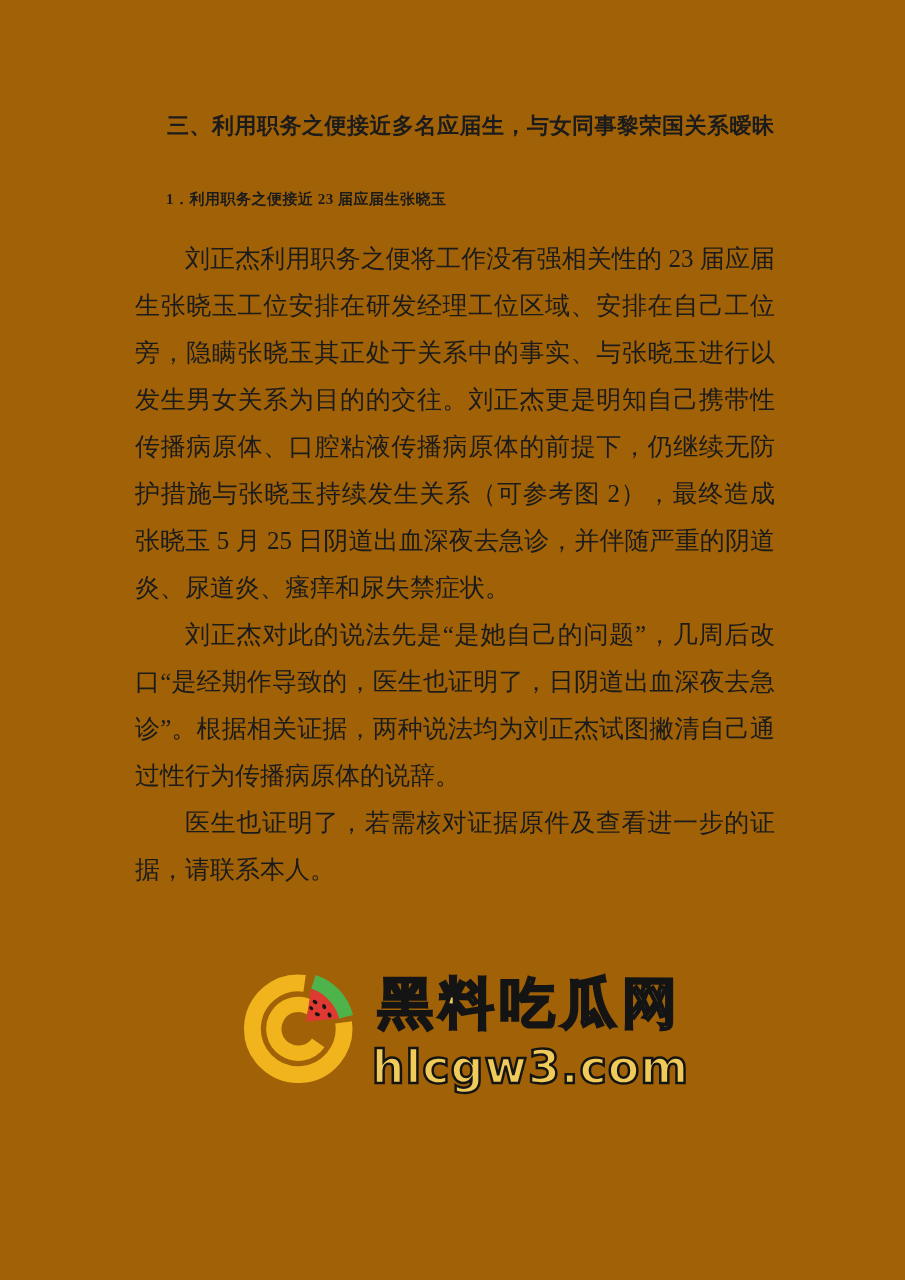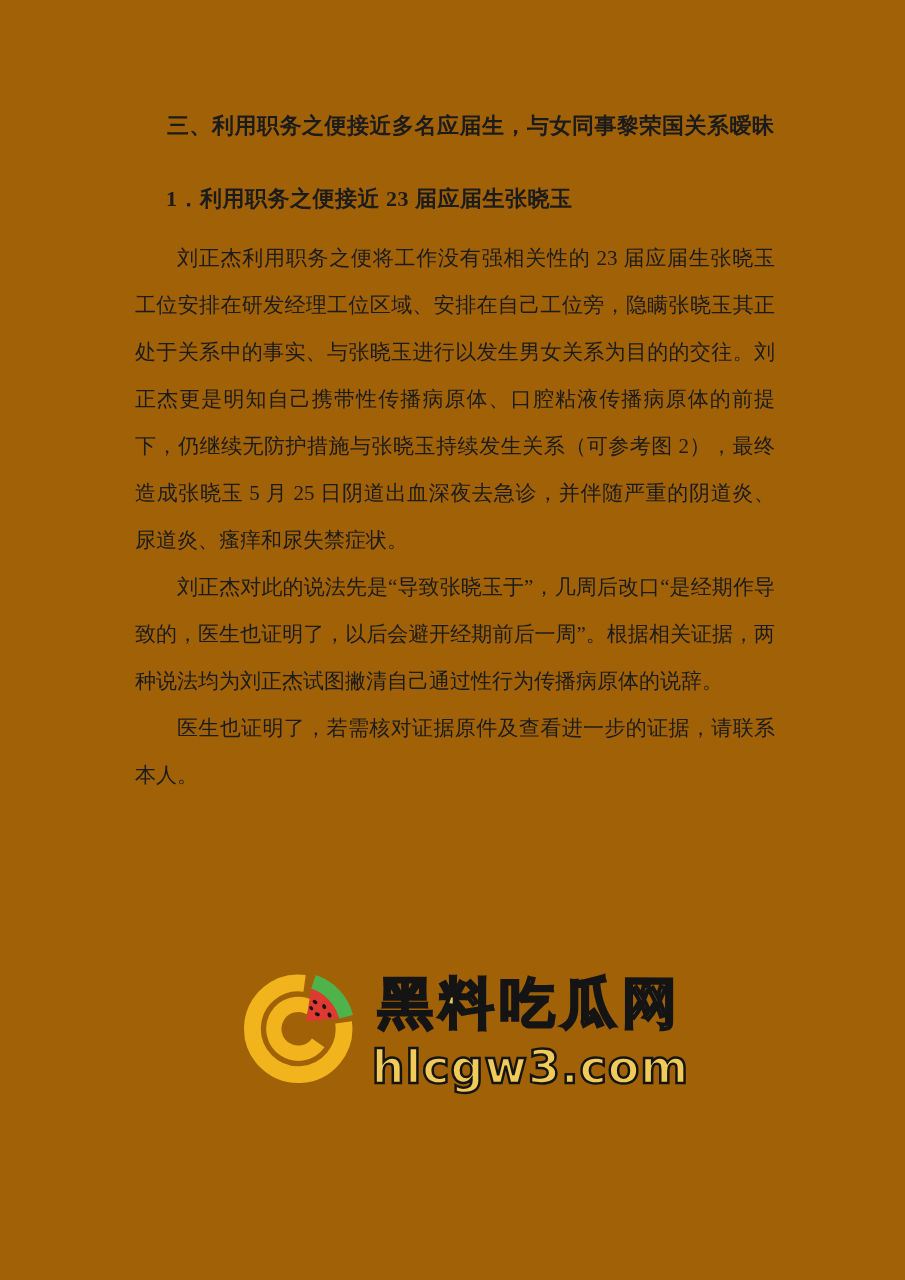--- a/index.html
+++ b/index.html
@@ -25,32 +25,32 @@
     line-height: 30px;
     font-weight: bold;
     letter-spacing: 0.5px;
     white-space: nowrap;
   }
   .subsection-heading {
     position: absolute;
     top: 184px;
     left: 135px;
     padding-left: 31px;
-    font-size: 22px;
+    font-size: 15px;
     line-height: 30px;
     font-weight: bold;
     letter-spacing: 0.5px;
     white-space: nowrap;
   }
   .body-text {
     position: absolute;
     top: 235px;
     left: 135px;
     width: 640px;
-    font-size: 21px;
+    font-size: 25px;
     line-height: 47px;
     text-align: justify;
     text-justify: inter-ideograph;
   }
   .body-text p {
     margin: 0;
     text-indent: 2em;
   }
   .watermark {
     position: absolute;
@@ -97,21 +97,21 @@
 <body>
 
 <div class="page">
 
   <div class="section-heading">三、利用职务之便接近多名应届生，与女同事黎荣国关系暧昧</div>
 
   <div class="subsection-heading">1．利用职务之便接近 23 届应届生张晓玉</div>
 
   <div class="body-text">
     <p>刘正杰利用职务之便将工作没有强相关性的 23 届应届生张晓玉工位安排在研发经理工位区域、安排在自己工位旁，隐瞒张晓玉其正处于关系中的事实、与张晓玉进行以发生男女关系为目的的交往。刘正杰更是明知自己携带性传播病原体、口腔粘液传播病原体的前提下，仍继续无防护措施与张晓玉持续发生关系（可参考图 2），最终造成张晓玉 5 月 25 日阴道出血深夜去急诊，并伴随严重的阴道炎、尿道炎、瘙痒和尿失禁症状。</p>
-    <p>刘正杰对此的说法先是“导致张晓玉于”，几周后改口“是经期作导致的，医生也证明了，以后会避开经期前后一周”。根据相关证据，两种说法均为刘正杰试图撇清自己通过性行为传播病原体的说辞。</p>
+    <p>刘正杰对此的说法先是“是她自己的问题”，几周后改口“是经期作导致的，医生也证明了，日阴道出血深夜去急诊”。根据相关证据，两种说法均为刘正杰试图撇清自己通过性行为传播病原体的说辞。</p>
     <p>医生也证明了，若需核对证据原件及查看进一步的证据，请联系本人。</p>
   </div>
 
   <div class="watermark">
     <svg class="watermark-icon" viewBox="20 18 152 152" xmlns="http://www.w3.org/2000/svg" aria-hidden="true">
 
       <path d="M 154.4 86.7 A 60 60 0 1 1 103.3 35.6" fill="none" stroke="var(--gold, #F2B41C)" stroke-width="22" stroke-linecap="butt"></path>
 
       <path d="M 121.2 113.4 A 32 32 0 1 1 111 67.3" fill="none" stroke="var(--gold, #F2B41C)" stroke-width="20" stroke-linecap="butt"></path>
 

